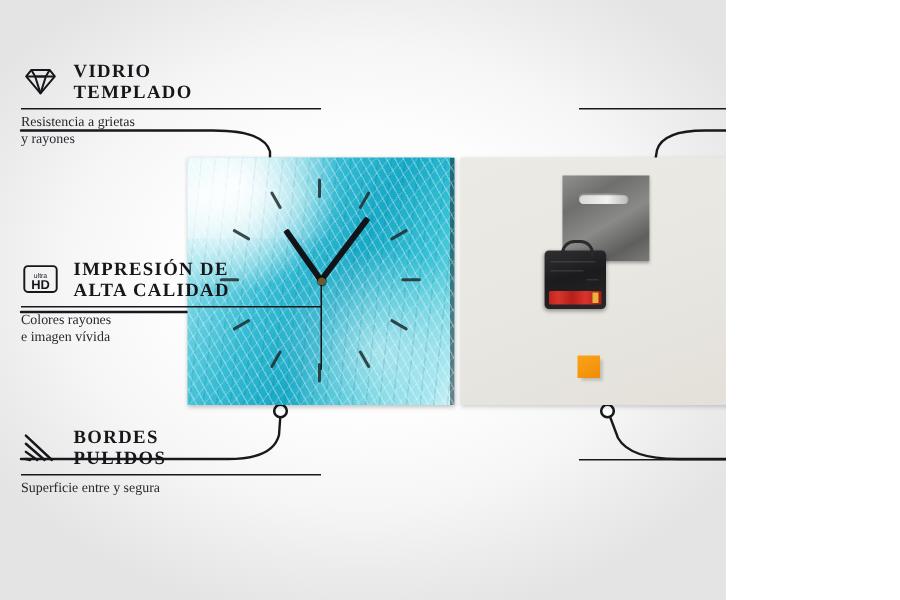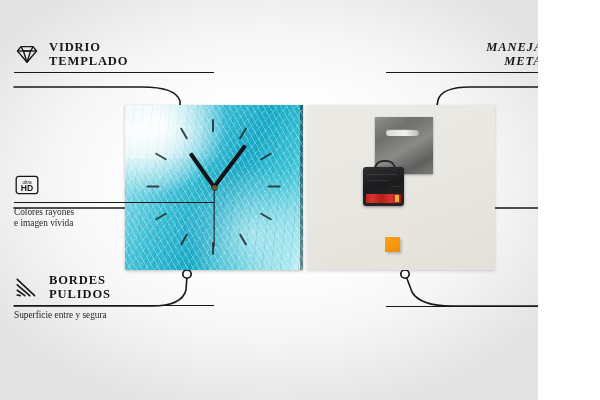--- a/index.html
+++ b/index.html
@@ -3,21 +3,21 @@
 <meta charset="utf-8">
 <style>
   html,body{margin:0;padding:0;}
   body{
     width:600px;height:400px;overflow:hidden;
     font-family:"Liberation Serif", serif;
     background:#ffffff;
     position:relative;
   }
   #stage{
-    position:absolute;inset:0;width:538px;height:400px;
+    position:absolute;inset:0;width:484px;height:400px;
     background:
       radial-gradient(ellipse 62% 58% at 50% 46%, #ffffff 0%, #fdfdfd 42%, #f6f6f6 66%, #ececec 84%, #e4e4e4 100%);
     overflow:hidden;
   }
 
   
   #wires{position:absolute;left:0;top:0;width:600px;height:400px;pointer-events:none;}
 
   
   .photo{position:absolute;overflow:hidden;}
@@ -110,21 +110,21 @@
     margin-top:4px;
     font-family:"Liberation Serif", serif;
     font-size:9.3px;line-height:11.4px;color:#26282b;white-space:pre-line;
   }
   .ico{width:26px;height:26px;flex:0 0 26px;display:block;}
   .ico svg{display:block;width:26px;height:26px;}
 
   
   #f-vidrio   {left:14px; top:40px;  width:200px;}
   #f-impresion{left:14px; top:172px; width:200px;}
-  #f-bordes   {left:14px; top:273px; width:200px;}
+  #f-bordes   {left:14px; top:284px; width:200px;}
   
   #f-manejas  {left:386px;top:40px;  width:200px;font-style:italic;}
   #f-mecanismo{left:386px;top:172px; width:200px;}
   #f-espaciador{left:386px;top:276px;width:200px;}
 </style>
 </head>
 <body>
 
 <div id="stage">
 
@@ -206,31 +206,35 @@
               <path d="M6.4 5.2 L8.7 9.2 L12 19.6"></path>
           <path d="M17.6 5.2 L15.3 9.2 L12 19.6"></path>
               <path d="M8.7 9.2 H15.3"></path>
         </g>
           </svg>
       </span>
       <span class="f-title">VIDRIO
 TEMPLADO</span>
     </div>
     <div class="f-rule"></div>
+    <div class="f-desc">Resistencia a grietas
+y rayones</div>
   </div>
 
   <div class="feature left" id="f-impresion">
     <div class="f-head">
       <span class="ico">
         <svg viewBox="0 0 26 26">
           <rect x="2.2" y="4.4" width="21.6" height="17.2" rx="2.4" fill="none" stroke="#15171a" stroke-width="1.3"></rect>
           <text x="13" y="12.2" text-anchor="middle" font-family="Liberation Sans, sans-serif" font-size="4.6" fill="#15171a">ultra</text>
           <text x="13" y="19.4" text-anchor="middle" font-family="Liberation Sans, sans-serif" font-size="8.6" font-weight="bold" fill="#15171a">HD</text>
         </svg>
       </span>
+      <span class="f-title">IMPRESIÓN DE
+ALTA CALIDAD</span>
     </div>
     <div class="f-rule"></div>
     <div class="f-desc">Colores rayones
 e imagen vívida</div>
   </div>
 
   <div class="feature left" id="f-bordes">
     <div class="f-head">
       <span class="ico">
         <svg viewBox="0 0 24 24">

